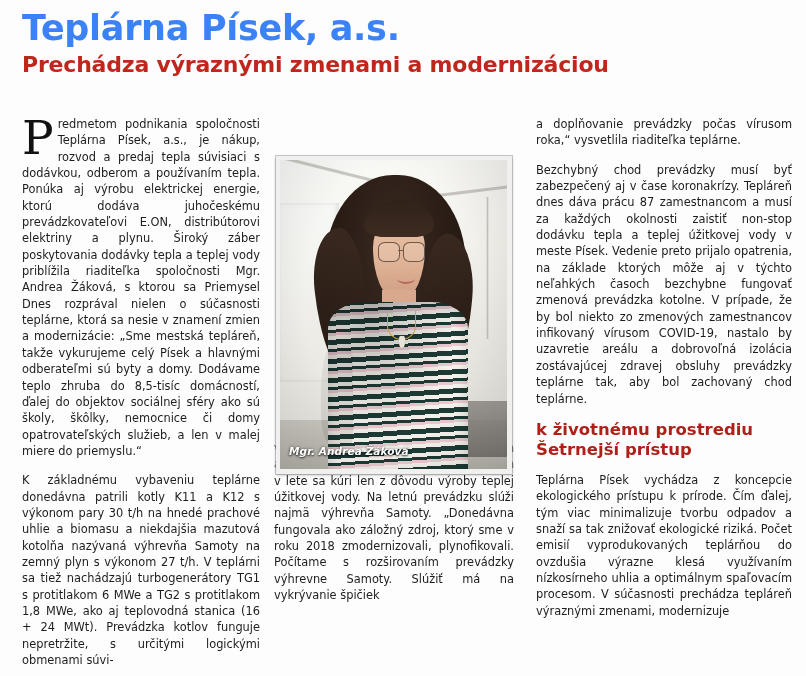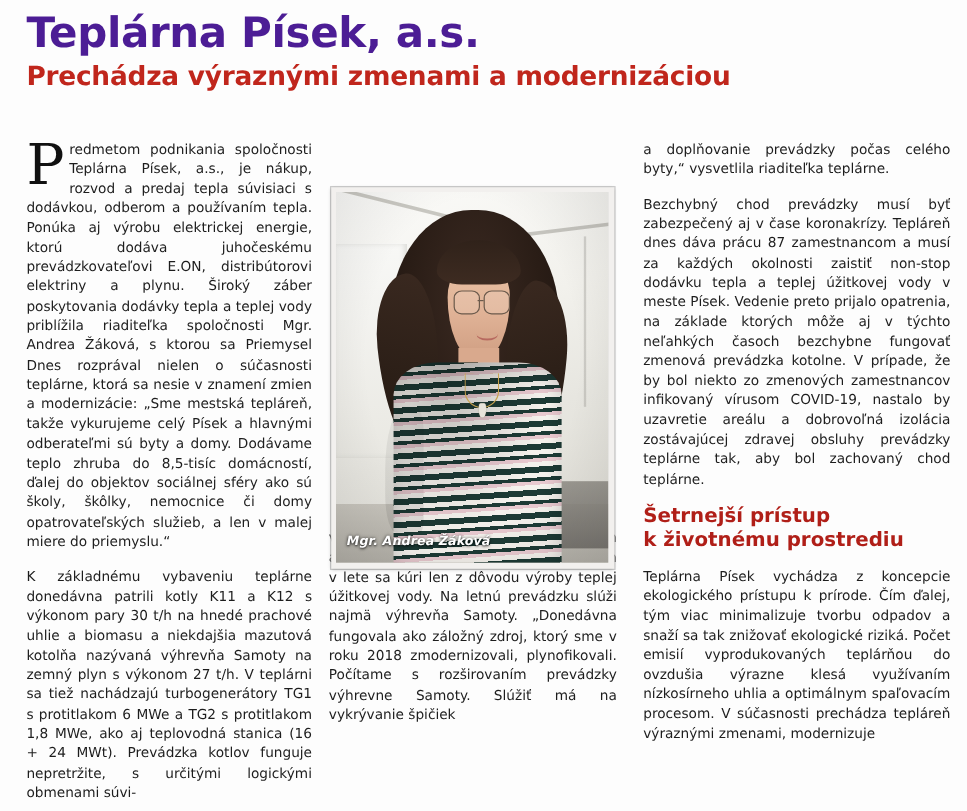--- a/index.html
+++ b/index.html
@@ -31,21 +31,21 @@
     left: 22px;
     top: 8px;
     width: 770px;
   }
   .headline {
     font-family: "DejaVu Sans", sans-serif;
     font-weight: bold;
     font-size: 35px;
     line-height: 40px;
     letter-spacing: -0.3px;
-    color: #4c1d95;
+    color: #3b82f6;
     margin: 0;
     white-space: nowrap;
   }
   .subhead {
     font-family: "DejaVu Sans", sans-serif;
     font-weight: bold;
     font-size: 22px;
     line-height: 30px;
     letter-spacing: -0.2px;
     color: #c0261c;
@@ -377,25 +377,25 @@
       </p>
       <p>K základnému vybaveniu teplárne donedávna patrili kotly K11 a K12 s výkonom pary 30 t/h na hnedé prachové uhlie a biomasu a niekdajšia mazutová kotolňa nazývaná výhrevňa Samoty na zemný plyn s výkonom 27 t/h. V teplárni sa tiež nachádzajú turbogenerátory TG1 s protitlakom 6 MWe a TG2 s protitlakom 1,8 MWe, ako aj teplovodná stanica (16 + 24 MWt). Prevádzka kotlov funguje nepretržite, s určitými logickými obmenami súvi-</p>
     </div>
 
     <div class="col" id="col2">
       <div class="col2-spacer"></div>
       <p>výkone. V zime tepláreň vykuruje teplom a poskytuje dodávku teplej vody, pričom v lete sa kúri len z dôvodu výroby teplej úžitkovej vody. Na letnú prevádzku slúži najmä výhrevňa Samoty. „Donedávna fungovala ako záložný zdroj, ktorý sme v roku 2018 zmodernizovali, plynofikovali. Počítame s rozširovaním prevádzky výhrevne Samoty. Slúžiť má na vykrývanie špičiek</p>
     </div>
 
     <div class="col" id="col3">
-      <p>a doplňovanie prevádzky počas celého byty,“ vysvetlila riaditeľka teplárne.</p>
+      <p>a doplňovanie prevádzky počas vírusom roka,“ vysvetlila riaditeľka teplárne.</p>
       <p>Bezchybný chod prevádzky musí byť zabezpečený aj v čase koronakrízy. Tepláreň dnes dáva prácu 87 zamestnancom a musí za každých okolnosti zaistiť non-stop dodávku tepla a teplej úžitkovej vody v meste Písek. Vedenie preto prijalo opatrenia, na základe ktorých môže aj v týchto neľahkých časoch bezchybne fungovať zmenová prevádzka kotolne. V prípade, že by bol niekto zo zmenových zamestnancov infikovaný vírusom COVID-19, nastalo by uzavretie areálu a dobrovoľná izolácia zostávajúcej zdravej obsluhy prevádzky teplárne tak, aby bol zachovaný chod teplárne.</p>
       <div class="section-head">
+        <span class="l2">k životnému prostrediu</span>
         <span class="l2">Šetrnejší prístup</span>
-        <span class="l2">k životnému prostrediu</span>
       </div>
       <p>Teplárna Písek vychádza z koncepcie ekologického prístupu k prírode. Čím ďalej, tým viac minimalizuje tvorbu odpadov a snaží sa tak znižovať ekologické riziká. Počet emisií vyprodukovaných teplárňou do ovzdušia výrazne klesá využívaním nízkosírneho uhlia a optimálnym spaľovacím procesom. V súčasnosti prechádza tepláreň výraznými zmenami, modernizuje</p>
     </div>
   </div>
 
   <div class="photo-wrap">
     <div class="photo-frame">
       <div class="photo">
         <div class="tent"></div>
         <div class="tent-panel"></div>

